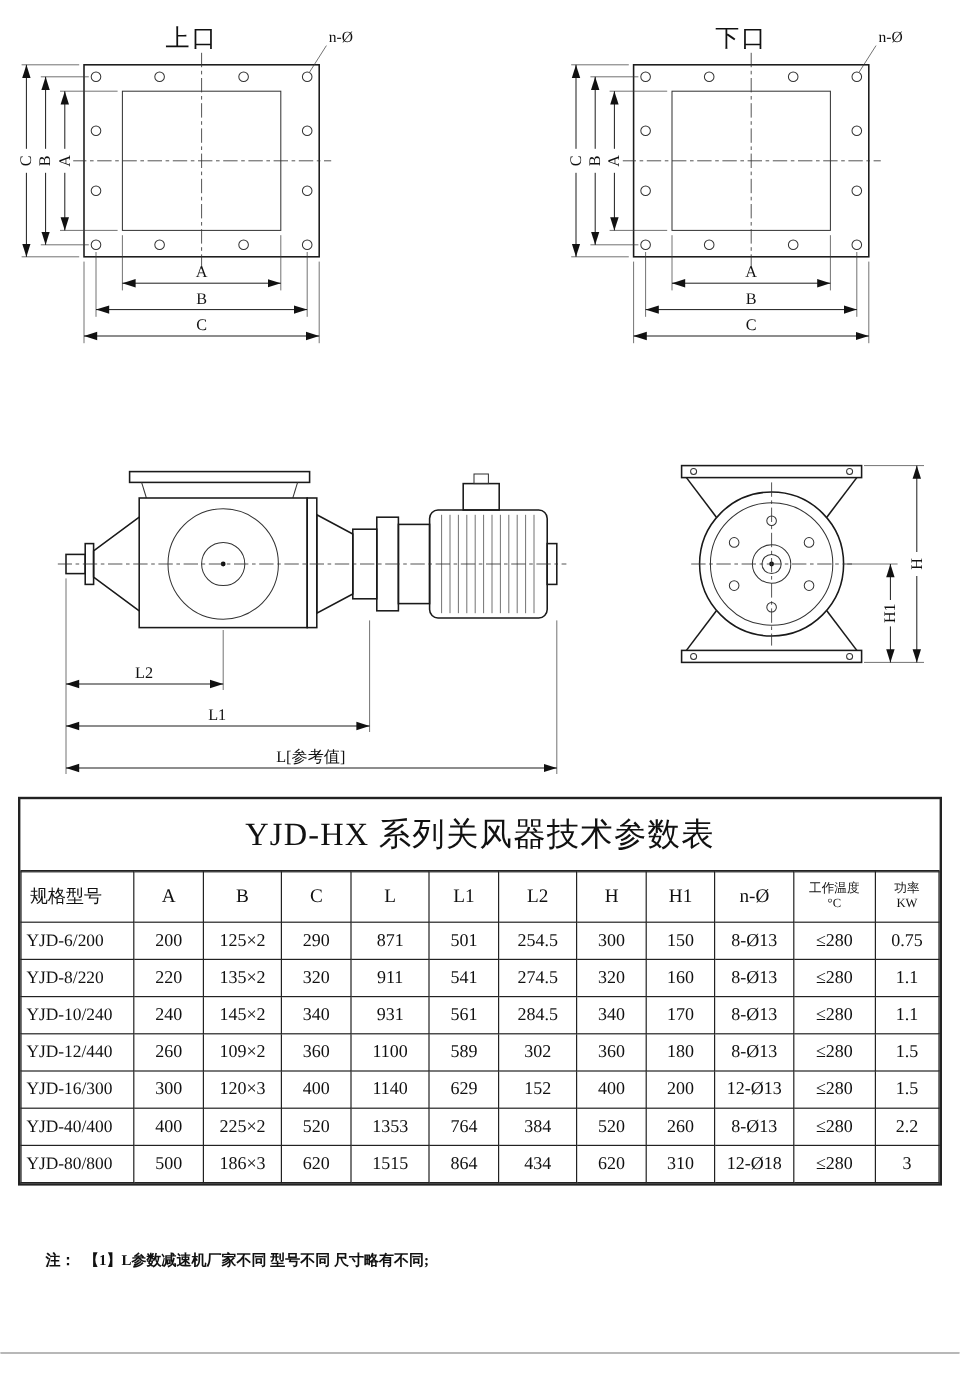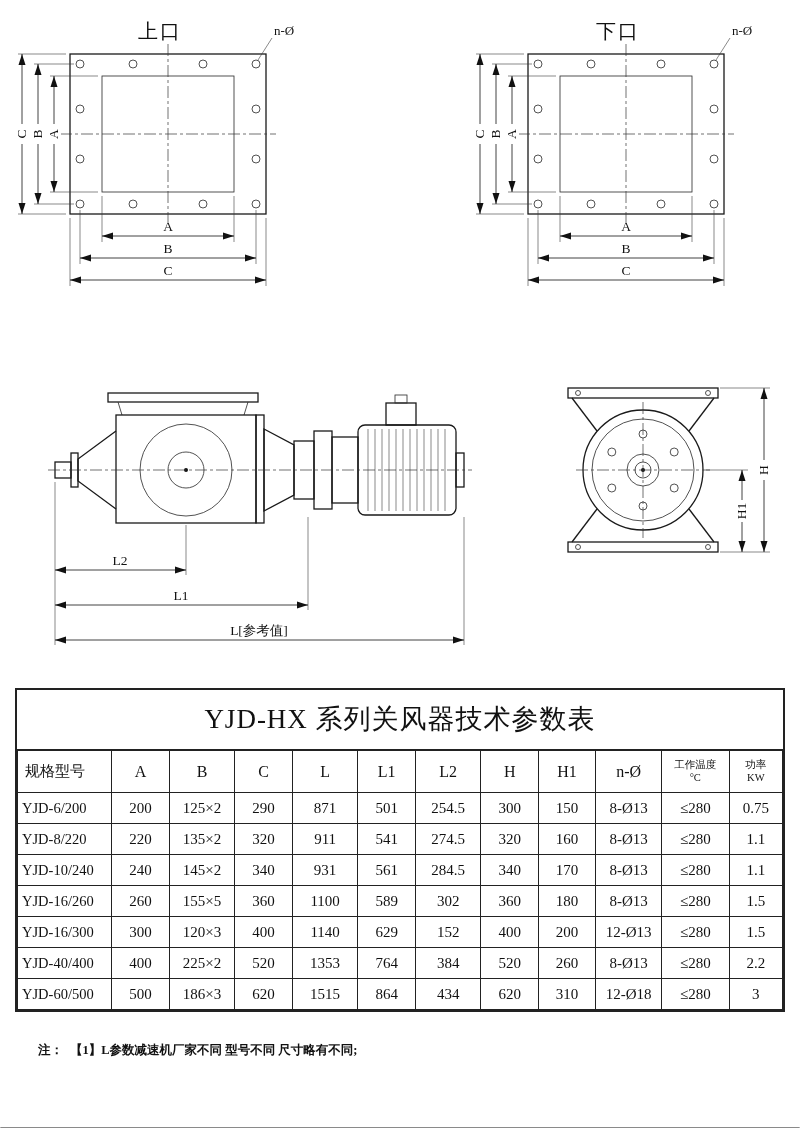--- a/index.html
+++ b/index.html
@@ -25,21 +25,21 @@
   .dwg .dwg-title { font-size:20px; text-anchor:middle; letter-spacing:2px; }
   .dwg .lbl { font-size:13px; }
   .dwg .mid { text-anchor:middle; }
 
   .flange-a { position:absolute; left:10px;  top:14px; }
   .flange-b { position:absolute; left:468px; top:14px; }
   .side-view { position:absolute; left:48px; top:383px; }
   .end-view  { position:absolute; left:556px; top:380px; }
 
   
-  .param-table { position:absolute; left:15px; top:688px; width:770px; border:2px solid #222; background:#fff; }
+  .param-table { position:absolute; left:15px; top:664px; width:770px; border:2px solid #222; background:#fff; }
   .table-title { text-align:center; font-size:27px; padding:11px 0 12px; border-bottom:1.5px solid #222; letter-spacing:1px; }
   .param-table table { width:100%; border-collapse:collapse; table-layout:fixed; }
   .param-table th, .param-table td {
     border:1px solid #222; text-align:center; font-size:15px;
     height:31px; padding:0 2px; overflow:hidden; white-space:nowrap; font-weight:400;
   }
   .param-table thead th { height:42px; font-size:16px; }
   .param-table th.model-h { text-align:left; padding-left:7px; font-size:15px; }
   .param-table td.model { text-align:left; padding-left:4px; font-size:14.5px; }
   .hdr-small { display:block; font-size:10.5px; line-height:1.2; }
@@ -379,23 +379,23 @@
             <td>931</td>
             <td>561</td>
             <td>284.5</td>
             <td>340</td>
             <td>170</td>
             <td>8-Ø13</td>
             <td>≤280</td>
             <td>1.1</td>
           </tr>
           <tr>
-            <td class="model">YJD-16/260</td>
+            <td class="model">YJD-12/440</td>
             <td>260</td>
-            <td>155×5</td>
+            <td>109×2</td>
             <td>360</td>
             <td>1100</td>
             <td>589</td>
             <td>302</td>
             <td>360</td>
             <td>180</td>
             <td>8-Ø13</td>
             <td>≤280</td>
             <td>1.5</td>
           </tr>
@@ -421,21 +421,21 @@
             <td>1353</td>
             <td>764</td>
             <td>384</td>
             <td>520</td>
             <td>260</td>
             <td>8-Ø13</td>
             <td>≤280</td>
             <td>2.2</td>
           </tr>
           <tr>
-            <td class="model">YJD-60/500</td>
+            <td class="model">YJD-80/800</td>
             <td>500</td>
             <td>186×3</td>
             <td>620</td>
             <td>1515</td>
             <td>864</td>
             <td>434</td>
             <td>620</td>
             <td>310</td>
             <td>12-Ø18</td>
             <td>≤280</td>

